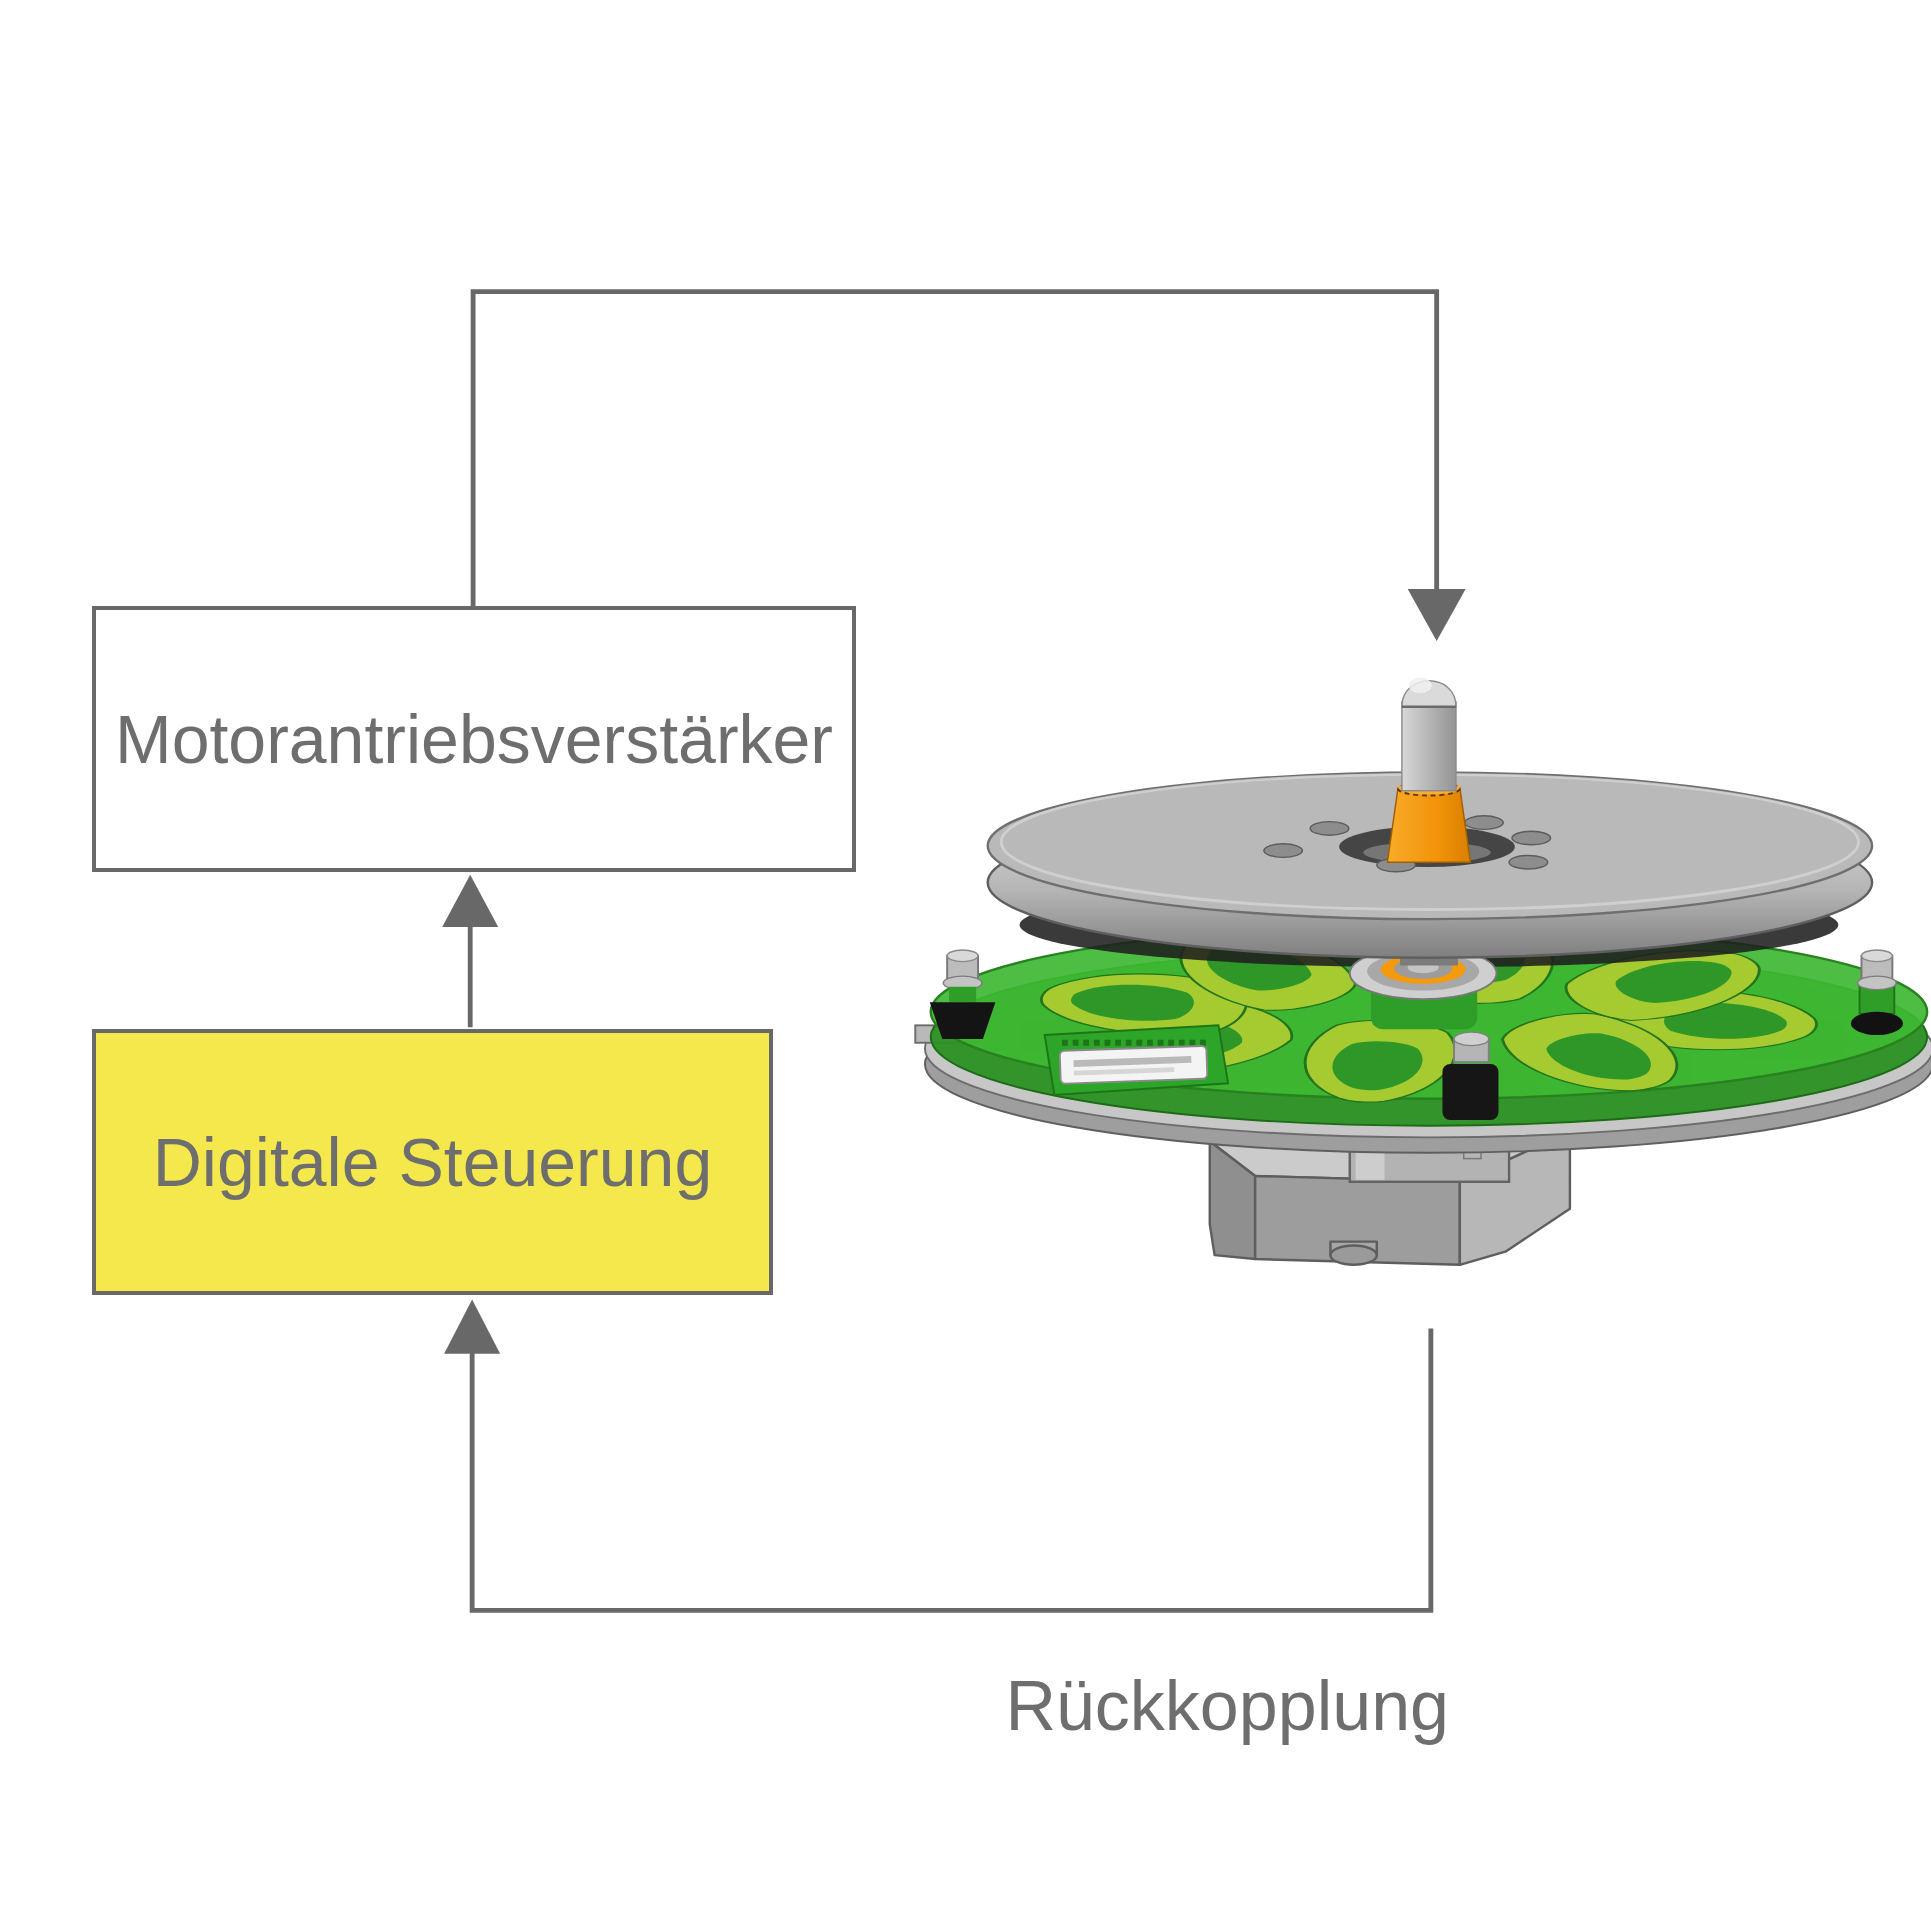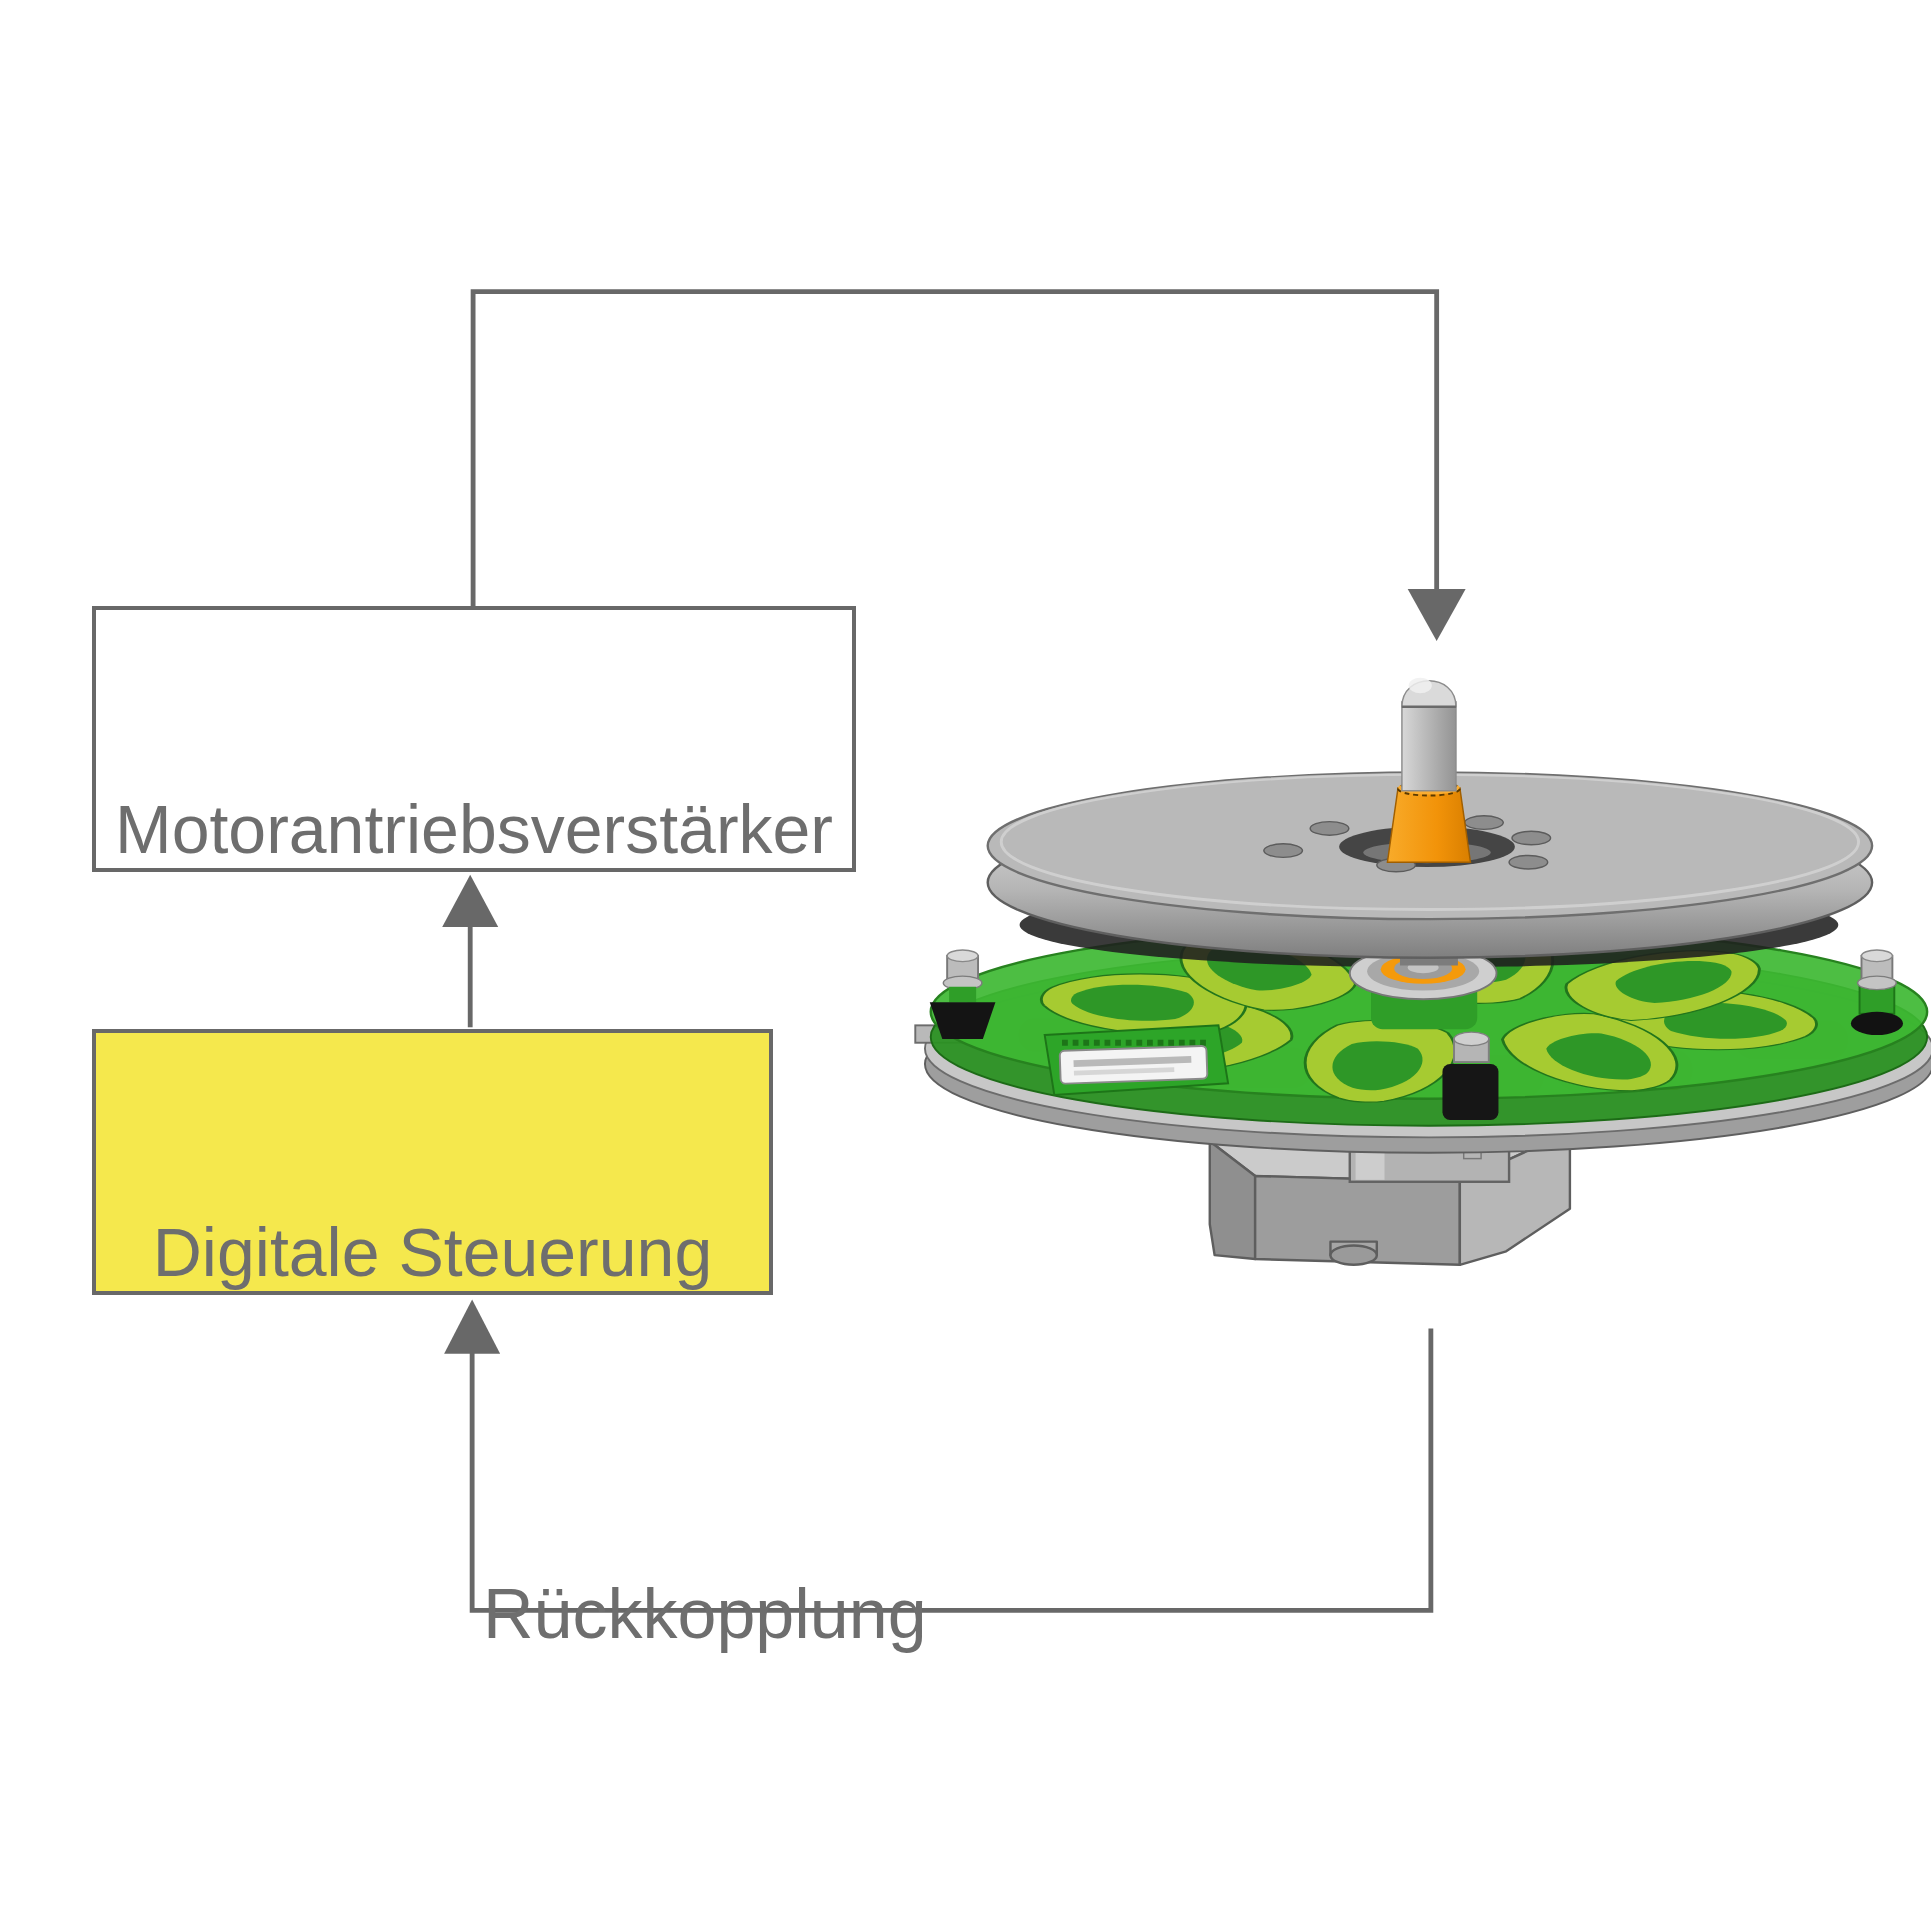--- a/index.html
+++ b/index.html
@@ -15,36 +15,36 @@
     width:1931px;height:1931px;
     background:#fff;
     overflow:hidden;
     font-family:"Liberation Sans","DejaVu Sans",sans-serif;
   }
   svg.layer{position:absolute;left:0;top:0;width:1931px;height:1931px;}
   #wires{z-index:1;}
   #device{z-index:2;}
   .fbox{
     position:absolute;
-    display:flex;align-items:flex-end;justify-content:center;
+    display:flex;align-items:center;justify-content:center;
     border:4.8px solid var(--line-gray);
     background:var(--box-bg);
     z-index:3;
   }
   .fbox .lbl{
     font-size:68px;
     color:var(--text-gray);
     letter-spacing:0px;
     white-space:nowrap;
   }
   .box-amplifier{left:92px;top:606px;width:764px;height:266px;}
   .box-controller{left:92px;top:1029px;width:681px;height:266px;background:var(--accent-yellow);}
   .feedback-label{
-    position:absolute;left:483px;top:1574px;width:966px;
-    text-align:left;z-index:3;
+    position:absolute;left:483px;top:1666px;width:966px;
+    text-align:right;z-index:3;
     font-size:70px;color:var(--text-gray);white-space:nowrap;
   }
 </style>
 </head>
 <body>
 
 <div class="page">
 
   <svg id="wires" class="layer" viewBox="0 0 2000 2000">
     <g stroke="#686868" stroke-width="5" fill="none">

